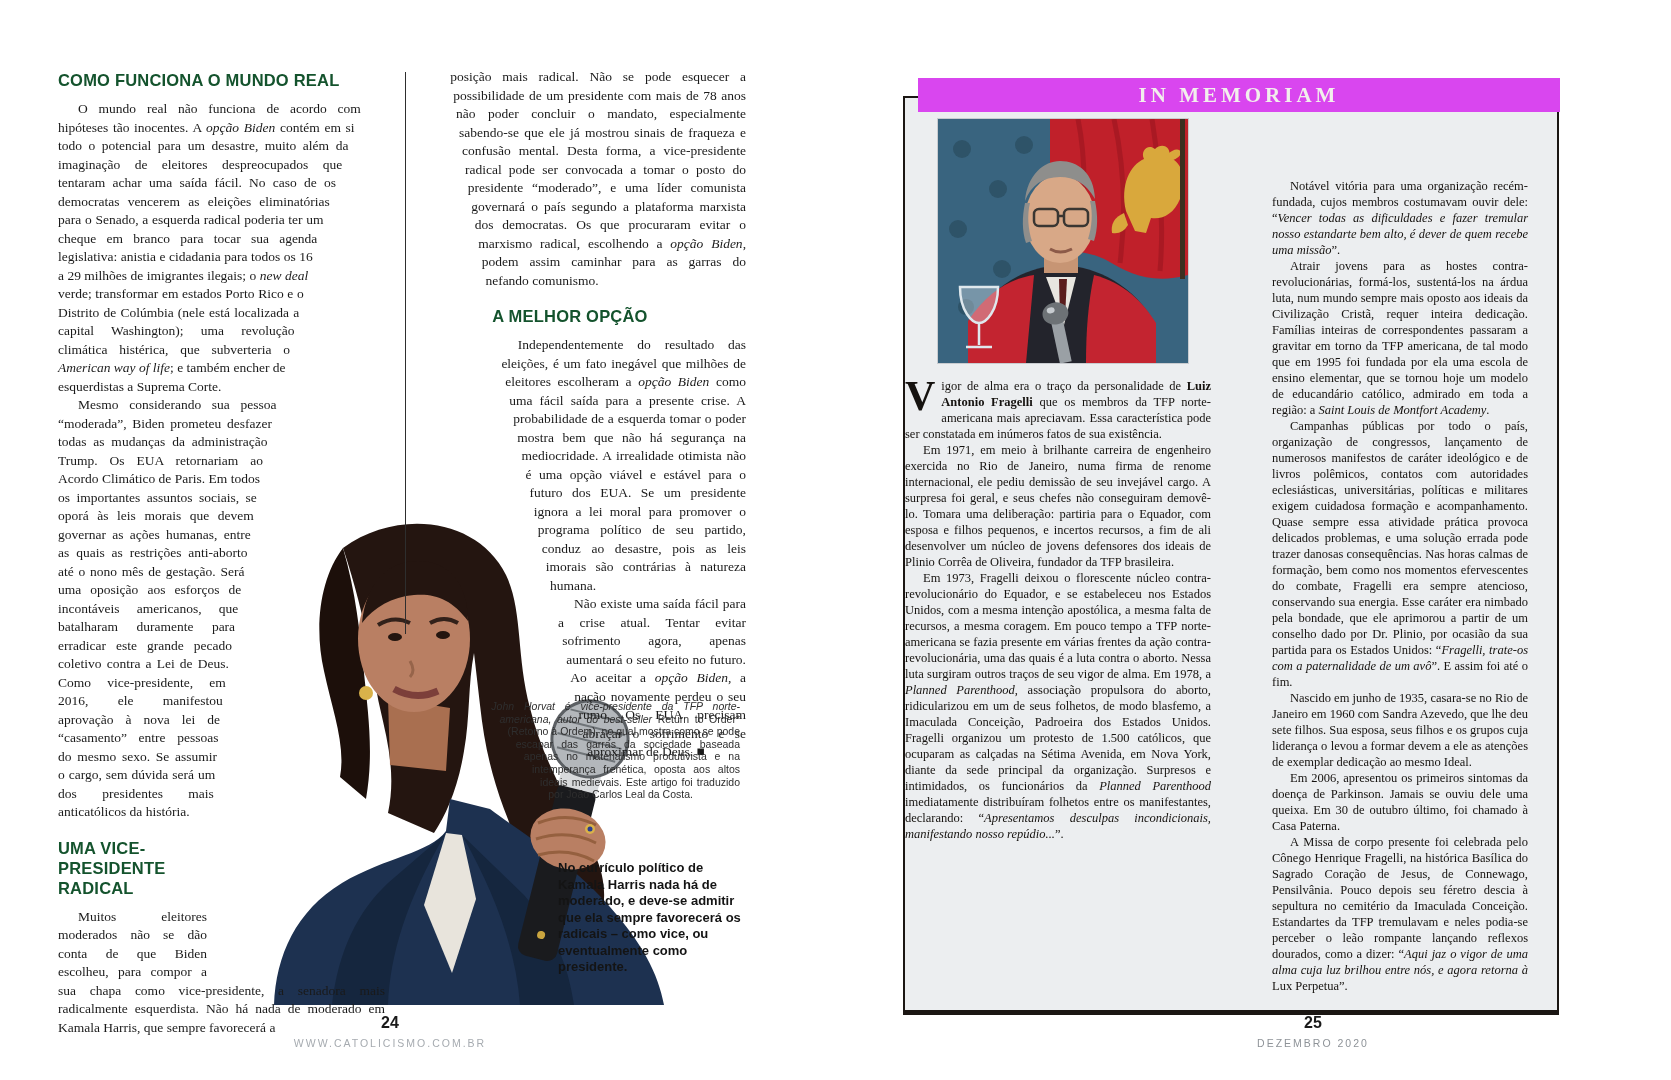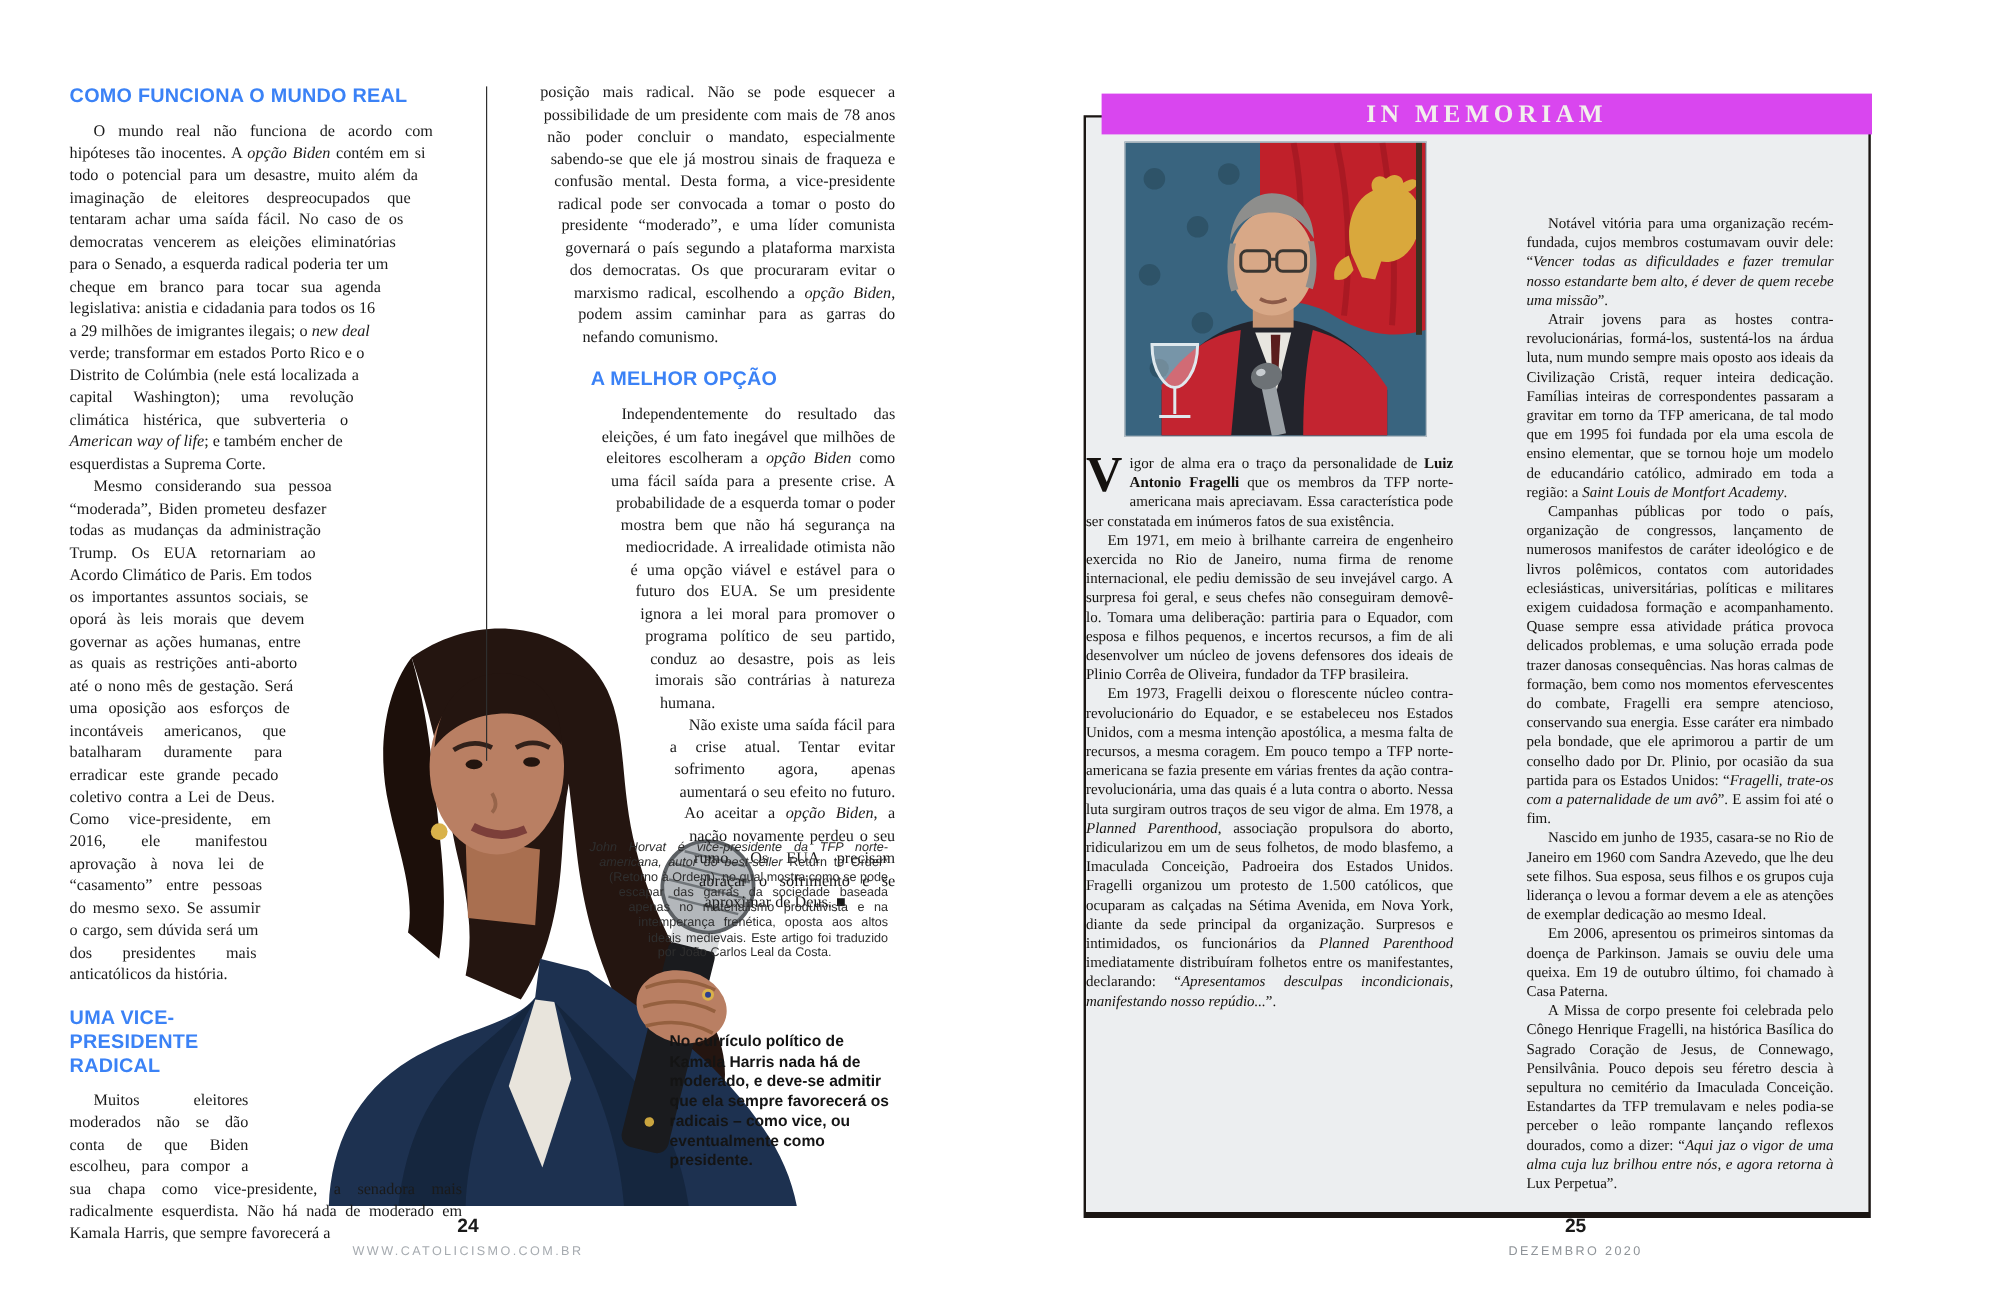--- a/index.html
+++ b/index.html
@@ -5,21 +5,21 @@
   html,body{margin:0;padding:0;background:#ffffff;}
   body{width:1671px;height:1080px;position:relative;overflow:hidden;
        font-family:"Liberation Serif","DejaVu Serif",serif;color:#1a1a1a;}
   .abs{position:absolute;}
 
   
   .lp-col{text-align:justify;font-size:13.5px;line-height:18.5px;z-index:2;}
   .lp-col p{margin:0;text-indent:20px;}
   .lp-col .paras{display:block;}
   .lp-col h2{font-family:"Liberation Sans",sans-serif;font-weight:bold;
-             font-size:16.5px;line-height:20px;letter-spacing:.2px;color:#3b82f6;
+             font-size:16.5px;line-height:20px;letter-spacing:.2px;color:#14532d;
              margin:0 0 10px 0;text-align:left;text-indent:0;}
   .lp-col h2.mid{margin:16px 0 10px 0;}
   #lp-col1{left:58px;top:70px;width:327px;}
   #lp-col2{left:422px;top:68px;width:324px;}
   .wrapR{float:right;width:170px;height:480px;margin-top:430px;margin-left:8px;
          shape-outside:polygon(100% 0%,100% 100%,0% 100%,12% 72%,36% 44%,66% 20%,90% 6%);
          shape-margin:8px;}
   .wrapL{float:left;width:235px;height:540px;margin-top:450px;margin-right:10px;
          shape-outside:polygon(0% 0%,7% 0%,16% 14%,30% 32%,46% 50%,62% 68%,78% 84%,90% 100%,0% 100%);
          shape-margin:8px;}
@@ -212,21 +212,21 @@
       <p>Em 1973, Fragelli deixou o florescente núcleo contra-revolucionário do Equador, e se estabeleceu nos Estados Unidos, com a mesma intenção apostólica, a mesma falta de recursos, a mesma coragem. Em pouco tempo a TFP norte-americana se fazia presente em várias frentes da ação contra-revolucionária, uma das quais é a luta contra o aborto. Nessa luta surgiram outros traços de seu vigor de alma. Em 1978, a <i>Planned Parenthood</i>, associação propulsora do aborto, ridicularizou em um de seus folhetos, de modo blasfemo, a Imaculada Conceição, Padroeira dos Estados Unidos. Fragelli organizou um protesto de 1.500 católicos, que ocuparam as calçadas na Sétima Avenida, em Nova York, diante da sede principal da organização. Surpresos e intimidados, os funcionários da <i>Planned Parenthood</i> imediatamente distribuíram folhetos entre os manifestantes, declarando: “<i>Apresentamos desculpas incondicionais, manifestando nosso repúdio...</i>”.</p>
     </div>
 </div>
 
 <div class="abs rp-col" id="rp-col2">
   <div class="paras">
       <p>Notável vitória para uma organização recém-fundada, cujos membros costumavam ouvir dele: “<i>Vencer todas as dificuldades e fazer tremular nosso estandarte bem alto, é dever de quem recebe uma missão</i>”.</p>
       <p>Atrair jovens para as hostes contra-revolucionárias, formá-los, sustentá-los na árdua luta, num mundo sempre mais oposto aos ideais da Civilização Cristã, requer inteira dedicação. Famílias inteiras de correspondentes passaram a gravitar em torno da TFP americana, de tal modo que em 1995 foi fundada por ela uma escola de ensino elementar, que se tornou hoje um modelo de educandário católico, admirado em toda a região: a <i>Saint Louis de Montfort Academy</i>.</p>
       <p>Campanhas públicas por todo o país, organização de congressos, lançamento de numerosos manifestos de caráter ideológico e de livros polêmicos, contatos com autoridades eclesiásticas, universitárias, políticas e militares exigem cuidadosa formação e acompanhamento. Quase sempre essa atividade prática provoca delicados problemas, e uma solução errada pode trazer danosas consequências. Nas horas calmas de formação, bem como nos momentos efervescentes do combate, Fragelli era sempre atencioso, conservando sua energia. Esse caráter era nimbado pela bondade, que ele aprimorou a partir de um conselho dado por Dr. Plinio, por ocasião da sua partida para os Estados Unidos: “<i>Fragelli, trate-os com a paternalidade de um avô</i>”. E assim foi até o fim.</p>
       <p>Nascido em junho de 1935, casara-se no Rio de Janeiro em 1960 com Sandra Azevedo, que lhe deu sete filhos. Sua esposa, seus filhos e os grupos cuja liderança o levou a formar devem a ele as atenções de exemplar dedicação ao mesmo Ideal.</p>
-      <p>Em 2006, apresentou os primeiros sintomas da doença de Parkinson. Jamais se ouviu dele uma queixa. Em 19 de outubro último, foi chamado à Casa Paterna.</p>
+      <p>Em 2006, apresentou os primeiros sintomas da doença de Parkinson. Jamais se ouviu dele uma queixa. Em 30 de outubro último, foi chamado à Casa Paterna.</p>
       <p>A Missa de corpo presente foi celebrada pelo Cônego Henrique Fragelli, na histórica Basílica do Sagrado Coração de Jesus, de Connewago, Pensilvânia. Pouco depois seu féretro descia à sepultura no cemitério da Imaculada Conceição. Estandartes da TFP tremulavam e neles podia-se perceber o leão rompante lançando reflexos dourados, como a dizer: “<i>Aqui jaz o vigor de uma alma cuja luz brilhou entre nós, e agora retorna à</i> Lux Perpetua”.</p>
     </div>
 </div>
 
 <div class="abs page-footer" id="footer-right">
   <div class="page-num">25</div>
   <div class="footer-sub">DEZEMBRO  2020</div>
 </div>
 
 </body></html>

